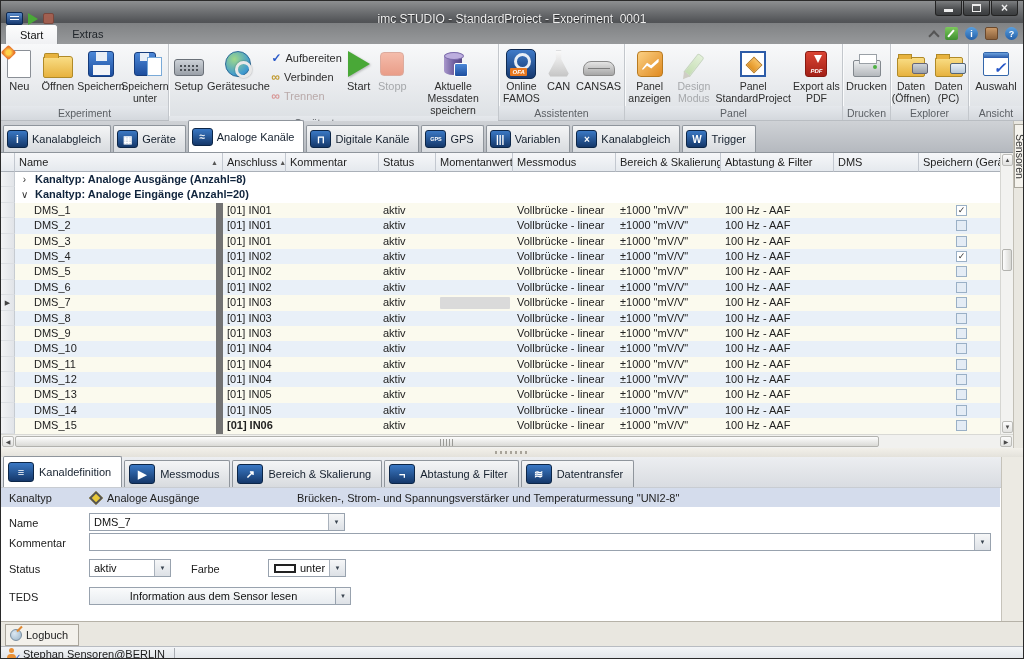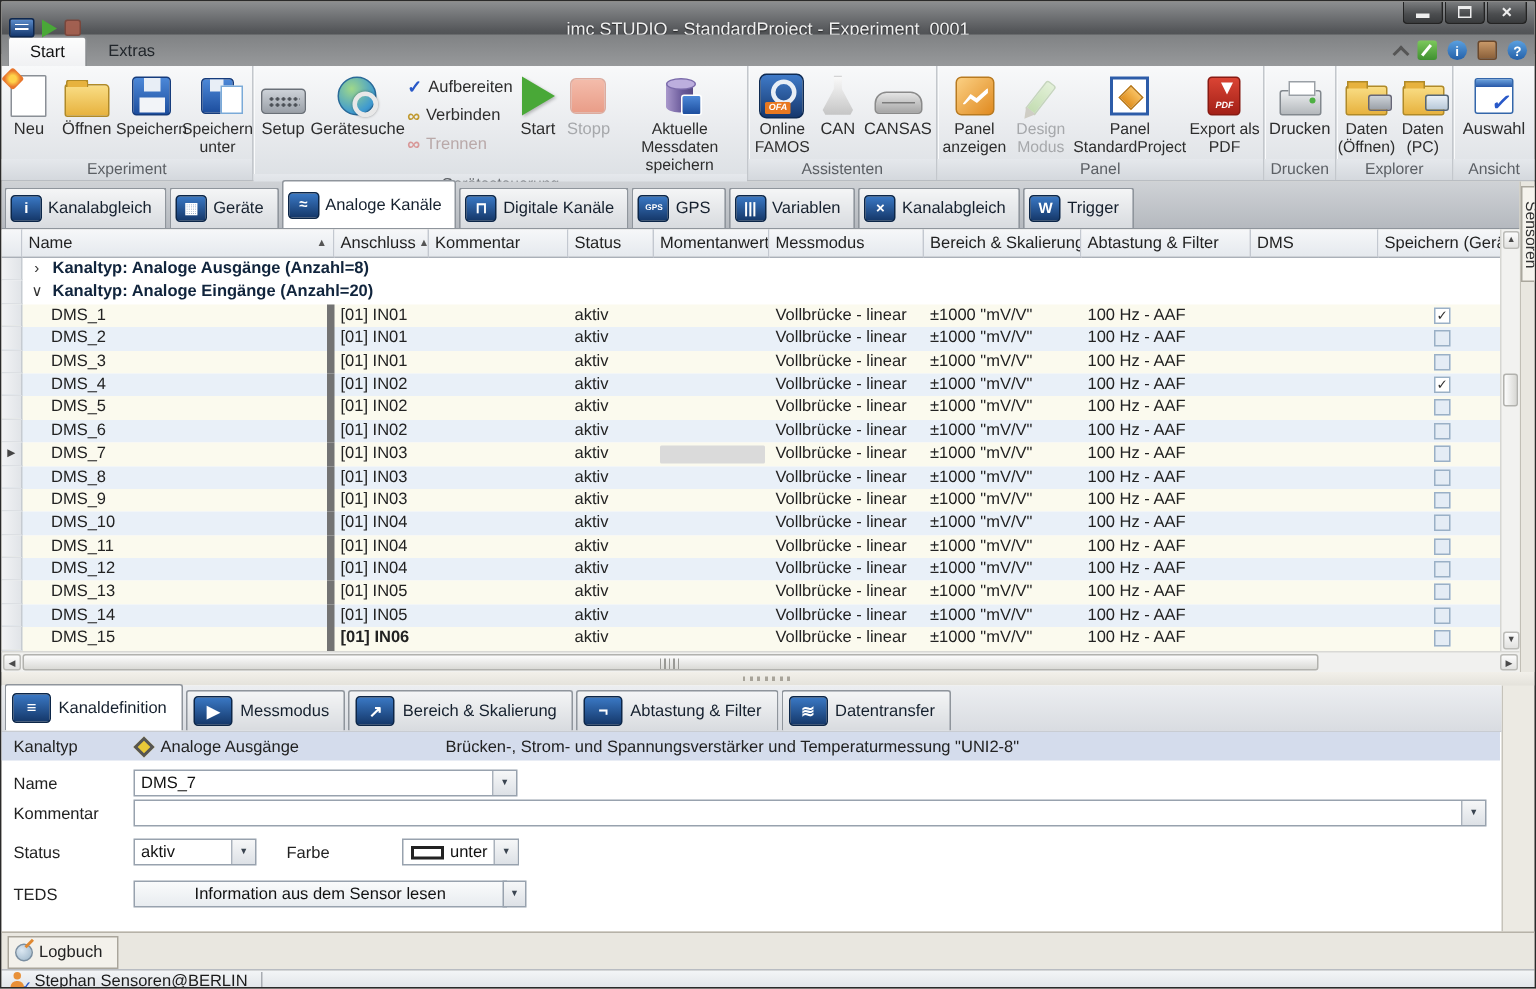--- a/index.html
+++ b/index.html
@@ -176,21 +176,21 @@
   .tbody{position:absolute;top:19px;left:0;width:999px;height:262px;overflow:hidden;}
   .trow{display:flex;height:15.4px;line-height:15.4px;font-size:11px;}
   .trow.odd{background:#fbfaee;}
   .trow.even{background:#e9f0f8;}
   .trow.group{background:#fff;}
   .rowhead{width:14px;flex:none;background:linear-gradient(90deg,#f2f3f5,#e1e4e8);
     border-right:1px solid #c6cbd1;border-bottom:1px solid #dcdfe3;
     display:flex;align-items:center;justify-content:center;}
   .rowmark{font-size:7px;color:#444;}
   .cell{overflow:hidden;white-space:nowrap;flex:none;padding-left:4px;color:#222;}
-  .cell.c-name{padding-left:19px;border-right:5px solid #737373;}
+  .cell.c-name{padding-left:19px;border-right:7px solid #737373;}
   .gcell{flex:1;display:flex;align-items:center;overflow:hidden;}
   .garrow{width:13px;text-align:center;font-size:10px;color:#333;padding-left:6px;}
   .gtext{font-weight:bold;color:#10243c;padding-left:7px;}
   .cb{width:11px;height:11px;margin:2px auto 0;border:1px solid #9ab0c6;background:#e4ecf5;
     display:flex;align-items:center;justify-content:center;font-size:9px;color:#333;line-height:10px;}
   .cb.checked{background:#fff;}
   .mask{height:12px;margin-top:1.5px;margin-right:3px;background:#dadada;border-radius:1px;}
 
   
   .vscroll{position:absolute;top:0;left:999px;width:13px;height:281px;background:#f2f2f0;border-left:1px solid #d6d6d2;}

